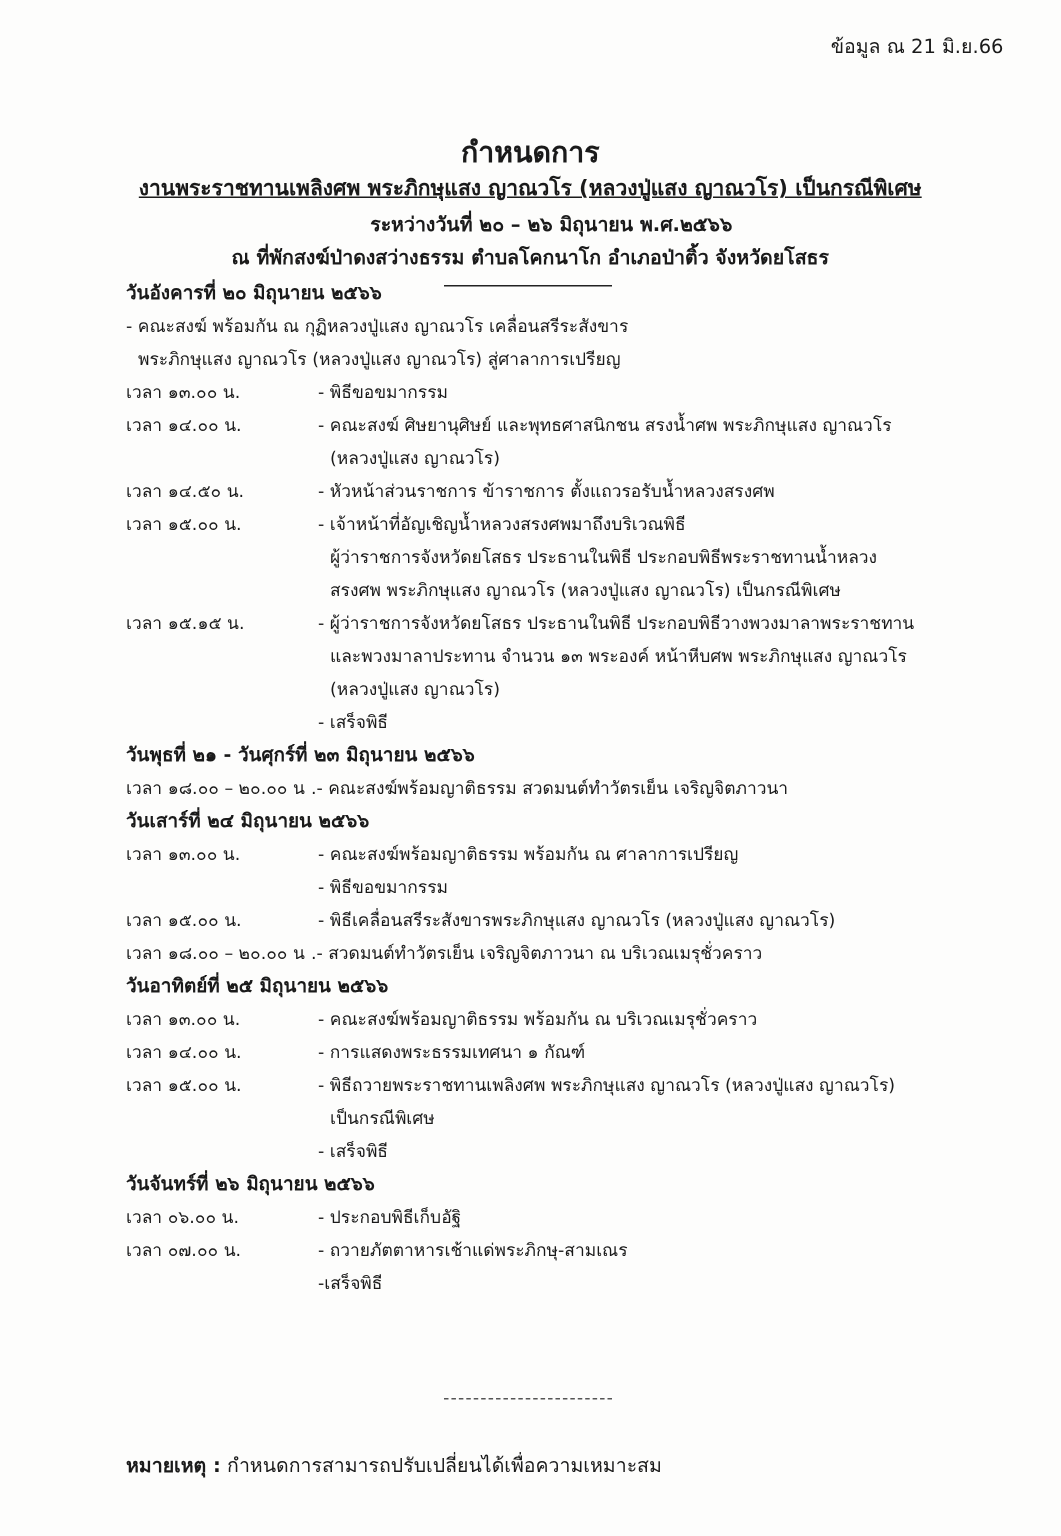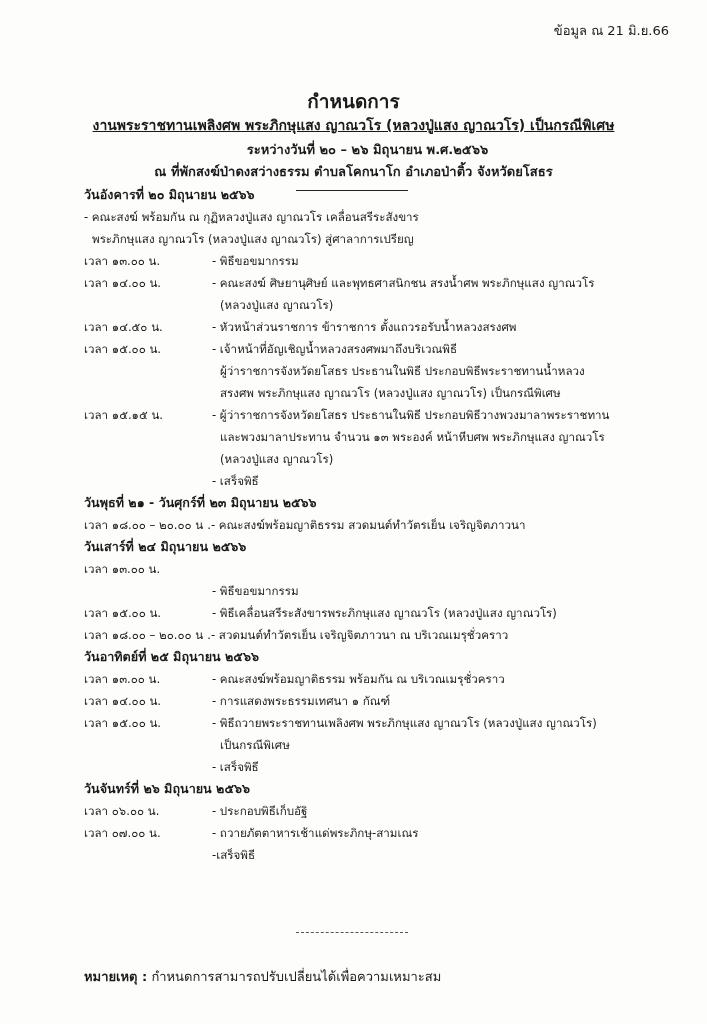--- a/index.html
+++ b/index.html
@@ -91,20 +91,23 @@
       <div class="day">วันพุธที่ ๒๑ -  วันศุกร์ที่ ๒๓ มิถุนายน ๒๕๖๖</div>
       <div class="row">
         <div class="time wide">เวลา ๑๘.๐๐ – ๒๐.๐๐ น</div>
         <div class="desc">
           <div>.- คณะสงฆ์พร้อมญาติธรรม  สวดมนต์ทำวัตรเย็น  เจริญจิตภาวนา</div>
         </div>
       </div>
       <div class="day">วันเสาร์ที่ ๒๔ มิถุนายน ๒๕๖๖</div>
       <div class="row">
         <div class="time">เวลา ๑๓.๐๐ น.</div>
+        <div class="desc">
+          <div>- คณะสงฆ์พร้อมญาติธรรม พร้อมกัน ณ ศาลาการเปรียญ</div>
+        </div>
       </div>
       <div class="row">
         <div class="time"></div>
         <div class="desc">
           <div>- พิธีขอขมากรรม</div>
         </div>
       </div>
       <div class="row">
         <div class="time">เวลา ๑๕.๐๐ น.</div>
         <div class="desc">

